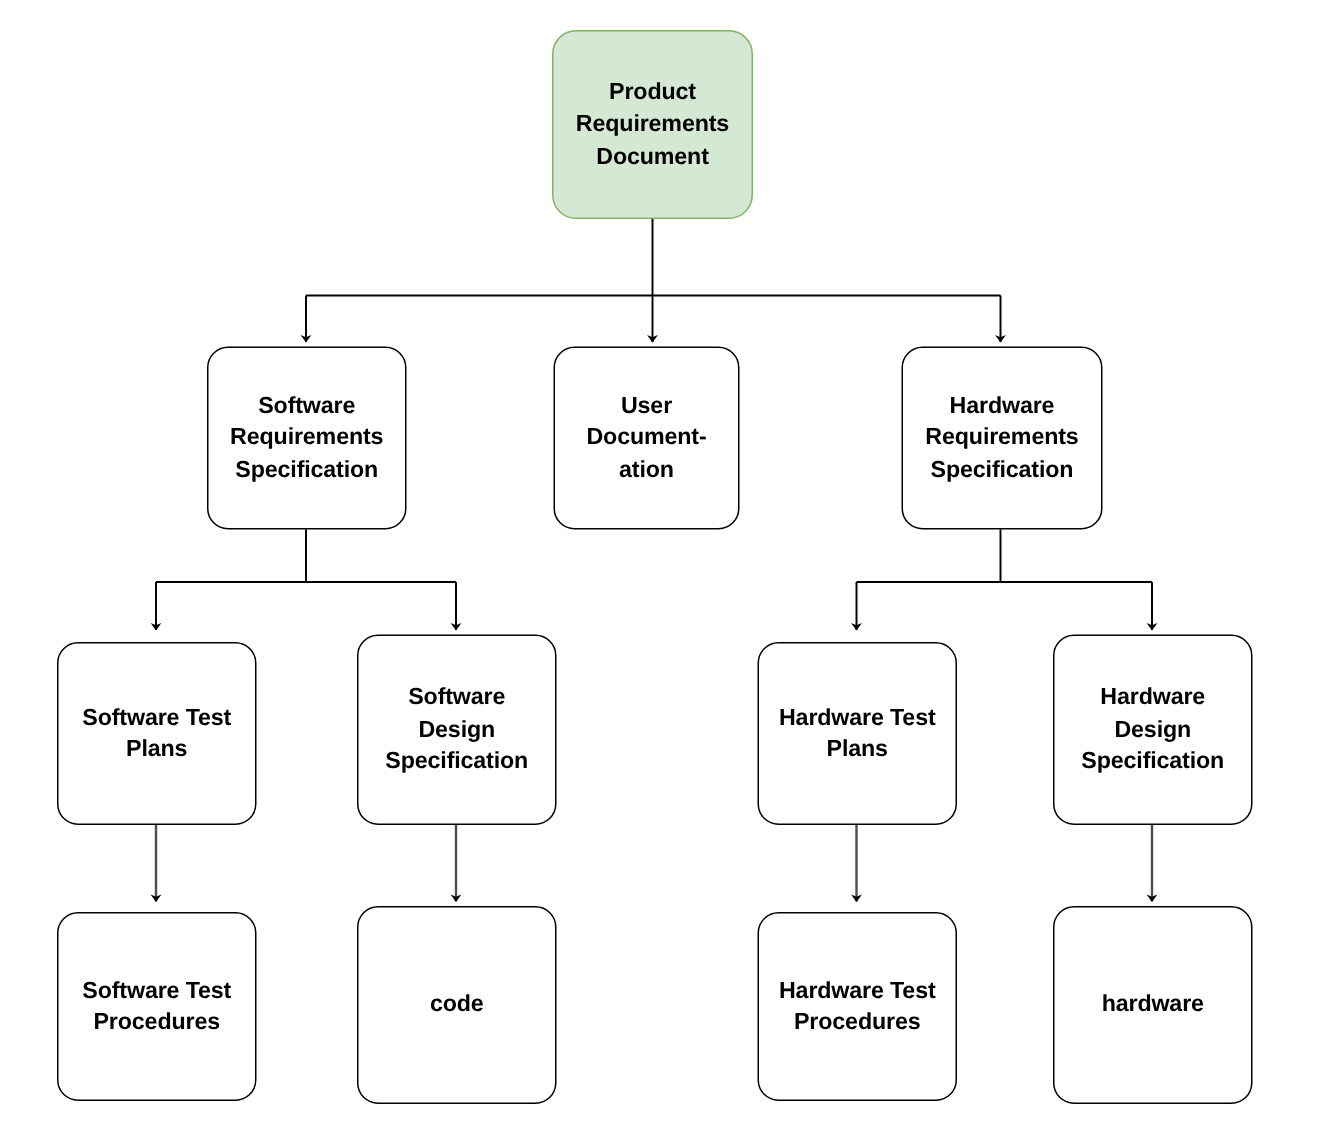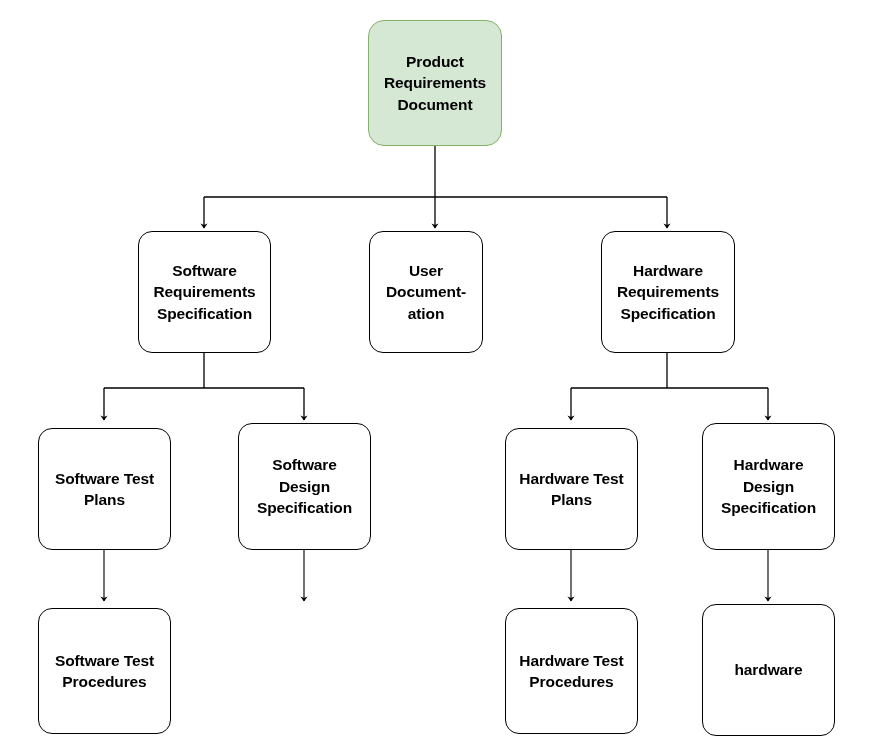--- a/index.html
+++ b/index.html
@@ -92,21 +92,21 @@
 Requirements
 Document</span>
   </div>
 
   <div class="node" style="left:138px; top:231px; width:133px; height:122px;">
     <span class="node-label">Software
 Requirements
 Specification</span>
   </div>
 
-  <div class="node" style="left:369px; top:231px; width:114px; height:122px;">
+  <div class="node" style="left:369px; top:231px; width:124px; height:122px;">
     <span class="node-label">User
 Document-
 ation</span>
   </div>
 
   <div class="node" style="left:601px; top:231px; width:134px; height:122px;">
     <span class="node-label">Hardware
 Requirements
 Specification</span>
   </div>
@@ -131,20 +131,23 @@
     <span class="node-label">Hardware
 Design
 Specification</span>
   </div>
 
   <div class="node" style="left:38px; top:608px; width:133px; height:126px;">
     <span class="node-label">Software Test
 Procedures</span>
   </div>
 
+  <div class="node" style="left:238px; top:604px; width:133px; height:132px;">
+    <span class="node-label">code</span>
+  </div>
 
   <div class="node" style="left:505px; top:608px; width:133px; height:126px;">
     <span class="node-label">Hardware Test
 Procedures</span>
   </div>
 
   <div class="node" style="left:702px; top:604px; width:133px; height:132px;">
     <span class="node-label">hardware</span>
   </div>
 

